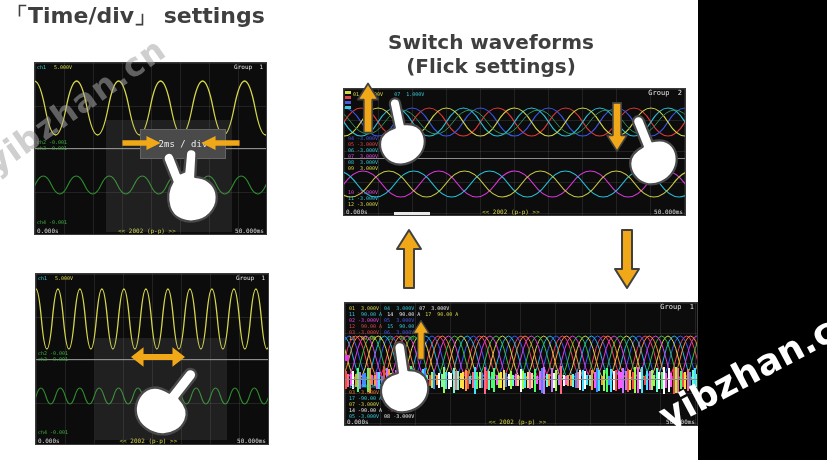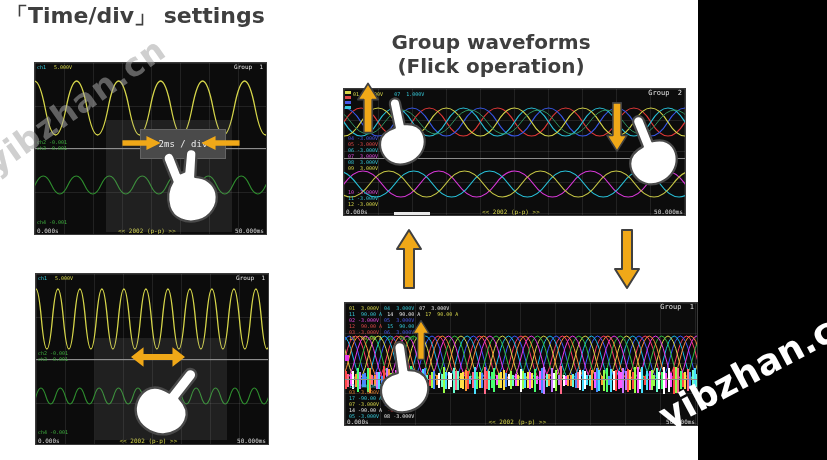--- a/index.html
+++ b/index.html
@@ -86,22 +86,22 @@
     <symbol id="hand-pinch" viewBox="0 0 64 86">
       <path d="M14 36 L8 12 Q7 6 13 4.5 Q18 3.5 19.5 9 L24 28 L28 27 L32.5 8 Q34 2.5 39.5 4 Q45 5.5 43.5 11 L39 34 C50 36 58 44 59 54 C60 68 49 79 36 81 C22 83 9 75 7 62 C5.5 51 9 42 14 36 Z" fill="#fff" stroke="#4a4a4a" stroke-width="2.5" stroke-linejoin="round"></path>
     </symbol>
   </defs>
 </svg>
 
 <div id="canvas">
 
   <div class="hline" id="hl1">「Time/div」 settings</div>
   <div id="hr">
-    <div>Group waveforms</div>
-    <div>(Flick operation)</div>
+    <div>Switch waveforms</div>
+    <div>(Flick settings)</div>
   </div>
 
   <div class="scope" id="s1">
     <svg class="wavesvg" width="231" height="171">
         <path d="M-52.9 45 q10.5 -54.0 21.0 0 q10.5 54.0 21.0 0 q10.5 -54.0 21.0 0 q10.5 54.0 21.0 0 q10.5 -54.0 21.0 0 q10.5 54.0 21.0 0 q10.5 -54.0 21.0 0 q10.5 54.0 21.0 0 q10.5 -54.0 21.0 0 q10.5 54.0 21.0 0 q10.5 -54.0 21.0 0 q10.5 54.0 21.0 0 q10.5 -54.0 21.0 0 q10.5 54.0 21.0 0 q10.5 -54.0 21.0 0 q10.5 54.0 21.0 0 q10.5 -54.0 21.0 0 q10.5 54.0 21.0 0" fill="none" stroke="#d6d64a" stroke-width="1.3"></path>
         <path d="M-33.0 122 q8.3 -18.0 16.5 0 q8.3 18.0 16.5 0 q8.3 -18.0 16.5 0 q8.3 18.0 16.5 0 q8.3 -18.0 16.5 0 q8.3 18.0 16.5 0 q8.3 -18.0 16.5 0 q8.3 18.0 16.5 0 q8.3 -18.0 16.5 0 q8.3 18.0 16.5 0 q8.3 -18.0 16.5 0 q8.3 18.0 16.5 0 q8.3 -18.0 16.5 0 q8.3 18.0 16.5 0 q8.3 -18.0 16.5 0 q8.3 18.0 16.5 0 q8.3 -18.0 16.5 0 q8.3 18.0 16.5 0 q8.3 -18.0 16.5 0 q8.3 18.0 16.5 0" fill="none" stroke="#2f8f2f" stroke-width="1.1"></path>
       </svg>
     <div class="zline"></div>
     <div class="lbl tl"><div class="rrow"><span style="color: rgb(53, 200, 216);">ch1 </span><span style="color: rgb(214, 214, 74);">5.000V</span></div></div>
     <div class="lbl ml"><div class="rrow"><span style="color: rgb(63, 174, 63);">ch2 -0.001</span></div><div class="rrow"><span style="color: rgb(63, 174, 63);">ch3 -0.001</span></div></div>

